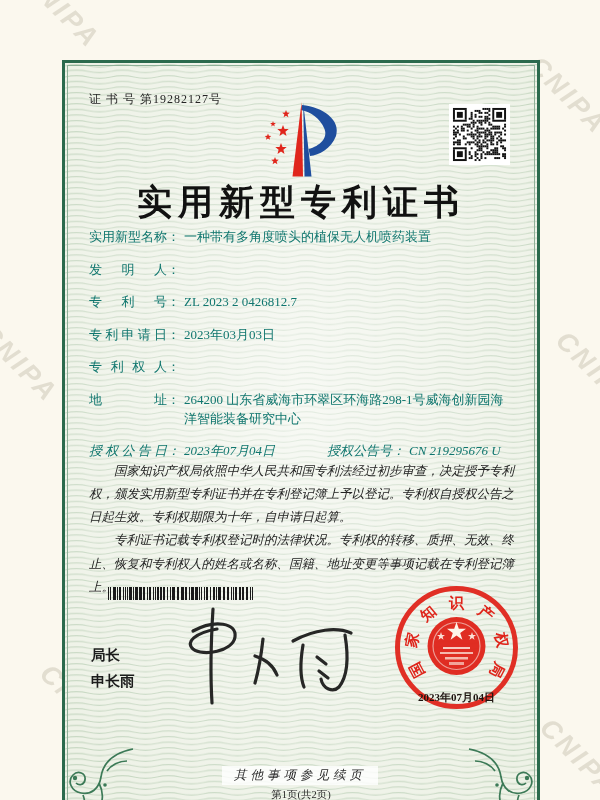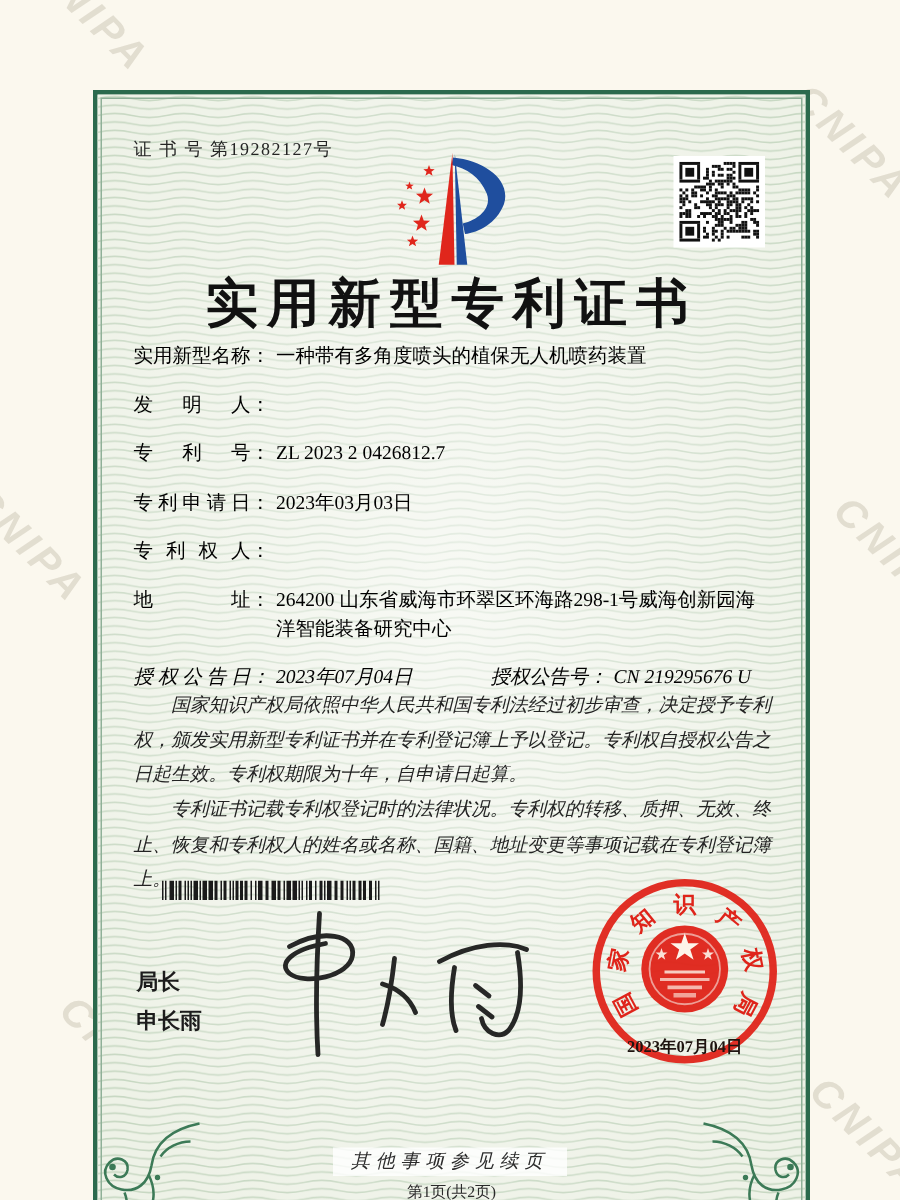--- a/index.html
+++ b/index.html
@@ -19,30 +19,30 @@
   .cert > .content{position:absolute;inset:0;z-index:4;}
 
   .cert-no{position:absolute;left:24px;top:28px;font-size:12px;color:#242424;letter-spacing:1px;}
 
   .logo{position:absolute;left:198px;top:36px;width:86px;height:86px;}
   .qr{position:absolute;left:384px;top:41px;width:57px;height:57px;background:#fff;padding:2px;}
 
   .title{position:absolute;left:0;top:116px;width:100%;text-align:center;
          font-size:35px;font-weight:bold;letter-spacing:6px;color:#111;}
 
-  .fields{position:absolute;left:24px;top:164px;right:18px;font-size:13px;color:#000000;}
+  .fields{position:absolute;left:24px;top:164px;right:18px;font-size:13px;color:#0f766e;}
   .frow{display:flex;margin-bottom:13.5px;line-height:19px;}
   .flabel{display:inline-block;width:78px;text-align:justify;text-align-last:justify;flex:none;}
   .fcolon{flex:none;margin-right:4px;}
   .fvalue{max-width:330px;}
   .frow.grant{justify-content:flex-start;font-style:italic;}
   .grant2{margin-left:52px;display:flex;}
 
   .paras{position:absolute;left:24px;top:397px;right:18px;font-size:12.5px;line-height:1.85;
-         color:#232323;font-style:italic;font-family:Liberation Mono, monospace;}
+         color:#232323;font-style:italic;}
   .paras p{margin:0;text-indent:2em;}
 
   .barcode{position:absolute;left:43px;top:524px;width:145px;height:13px;}
 
   .signer{position:absolute;left:26px;top:579px;font-family:"Liberation Sans","DejaVu Sans",sans-serif;
           font-weight:bold;font-size:14.5px;color:#1c1c1c;line-height:26px;}
   .signature{position:absolute;left:100px;top:538px;width:205px;height:112px;}
 
   .seal{position:absolute;left:328px;top:521px;width:127px;height:127px;}
   .seal svg{position:absolute;inset:0;}

